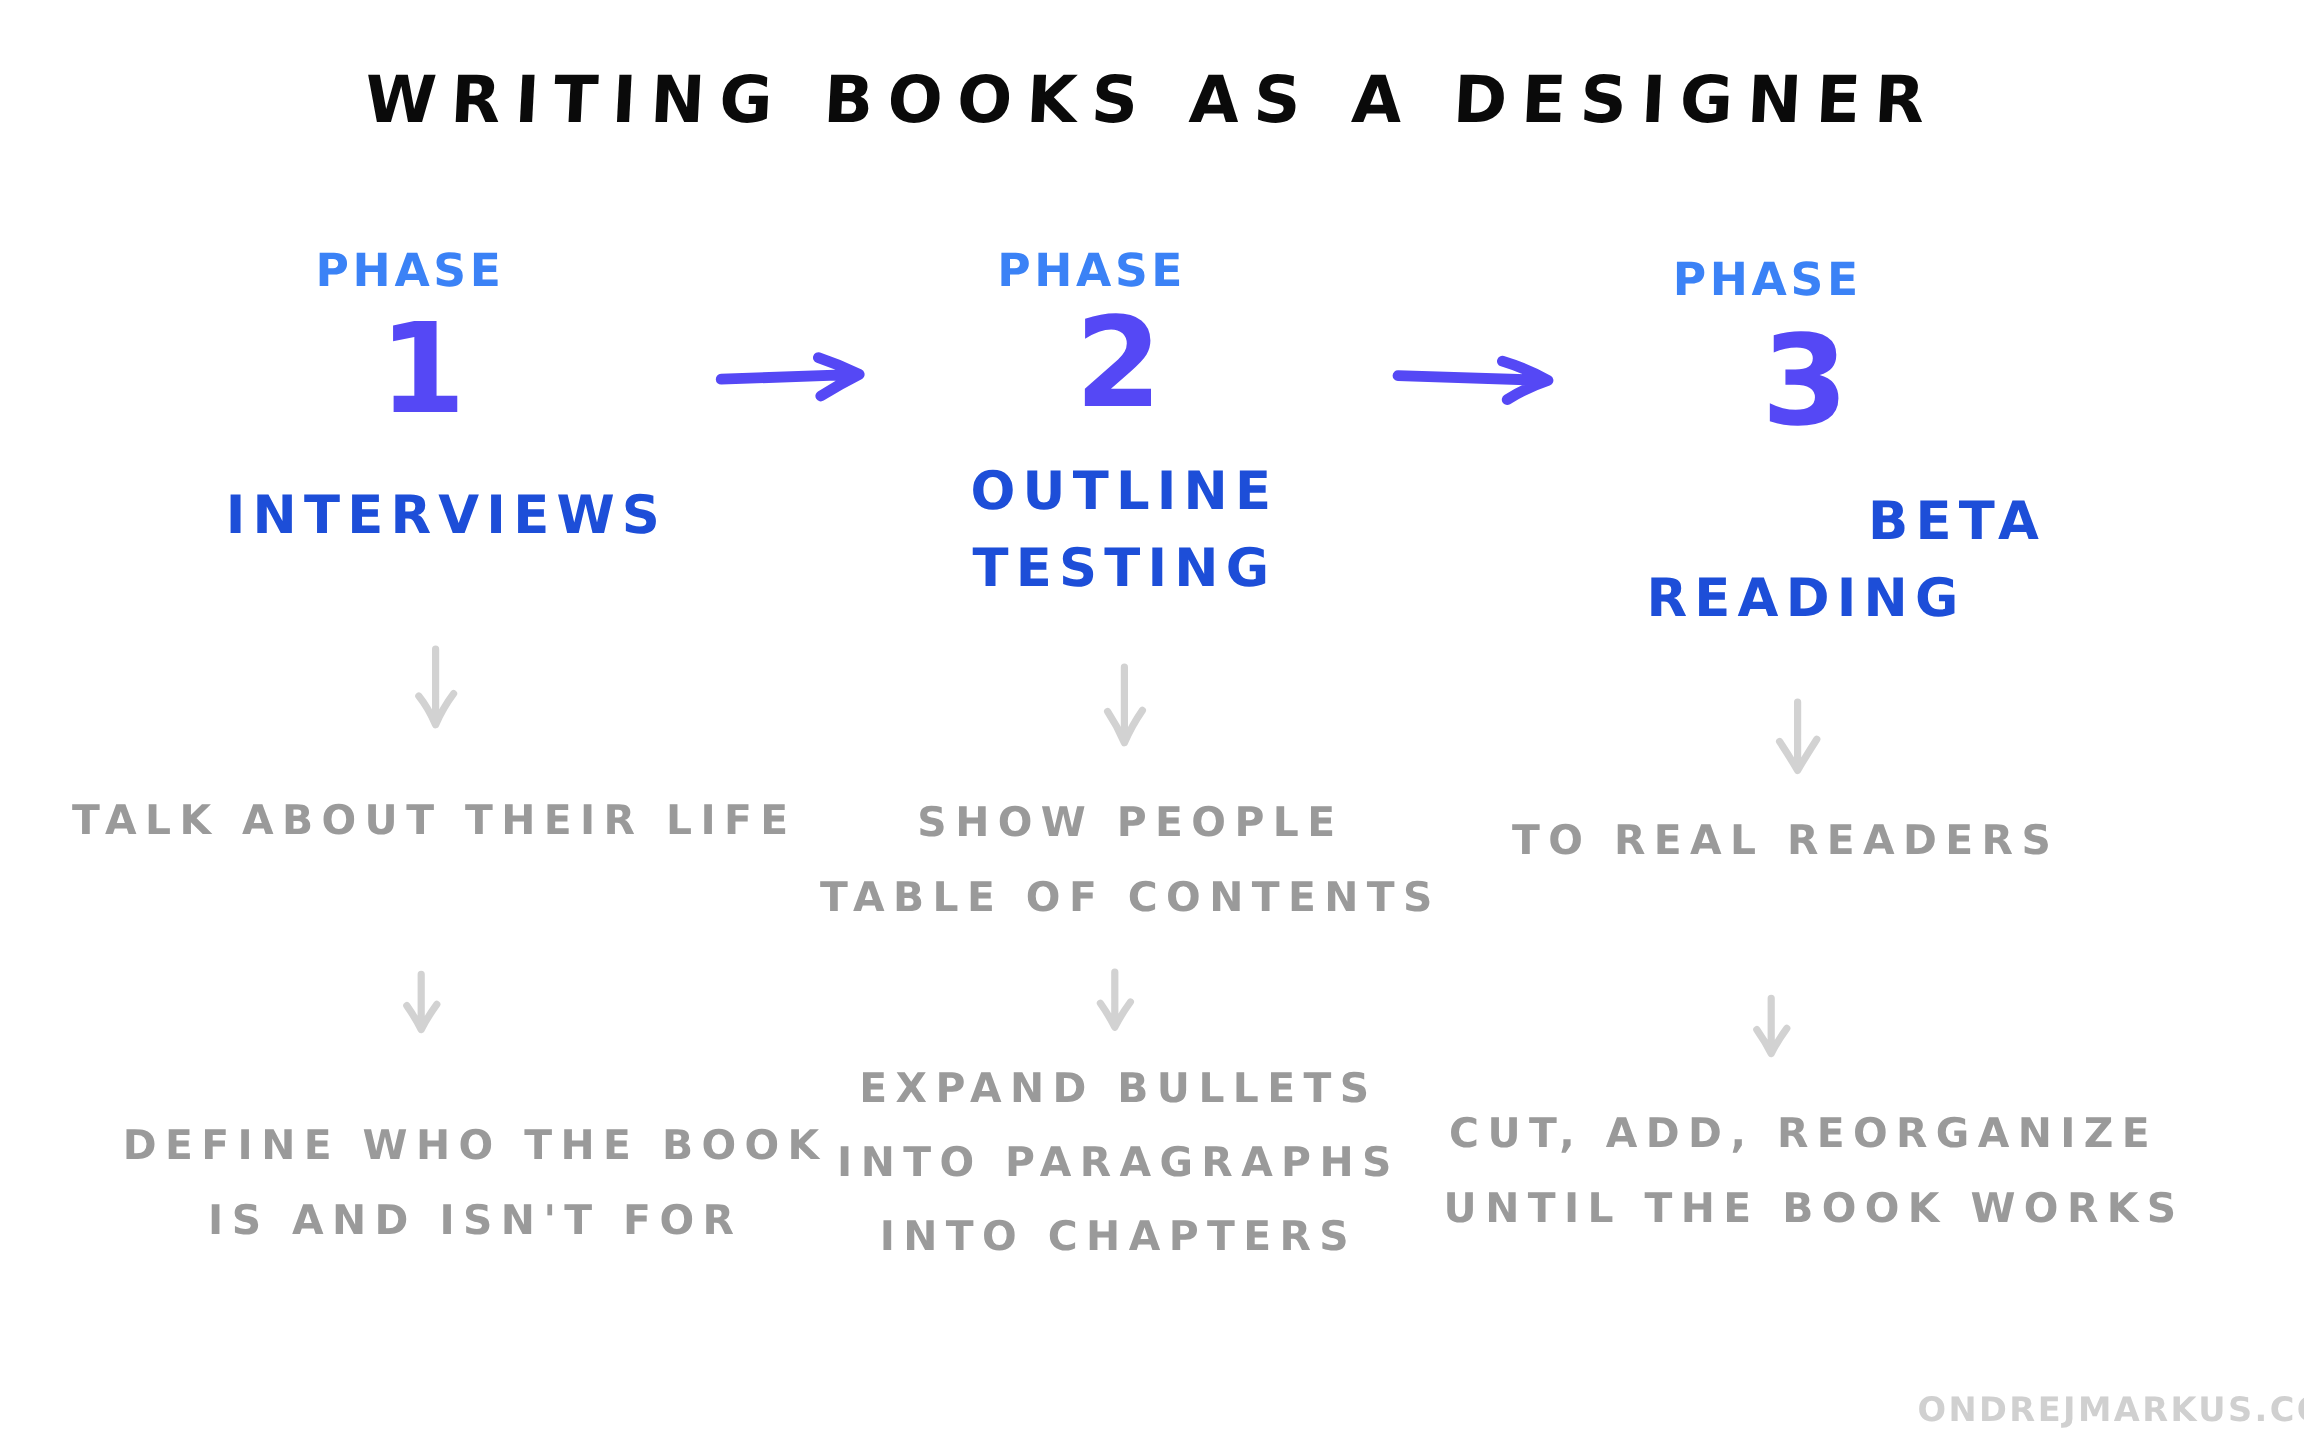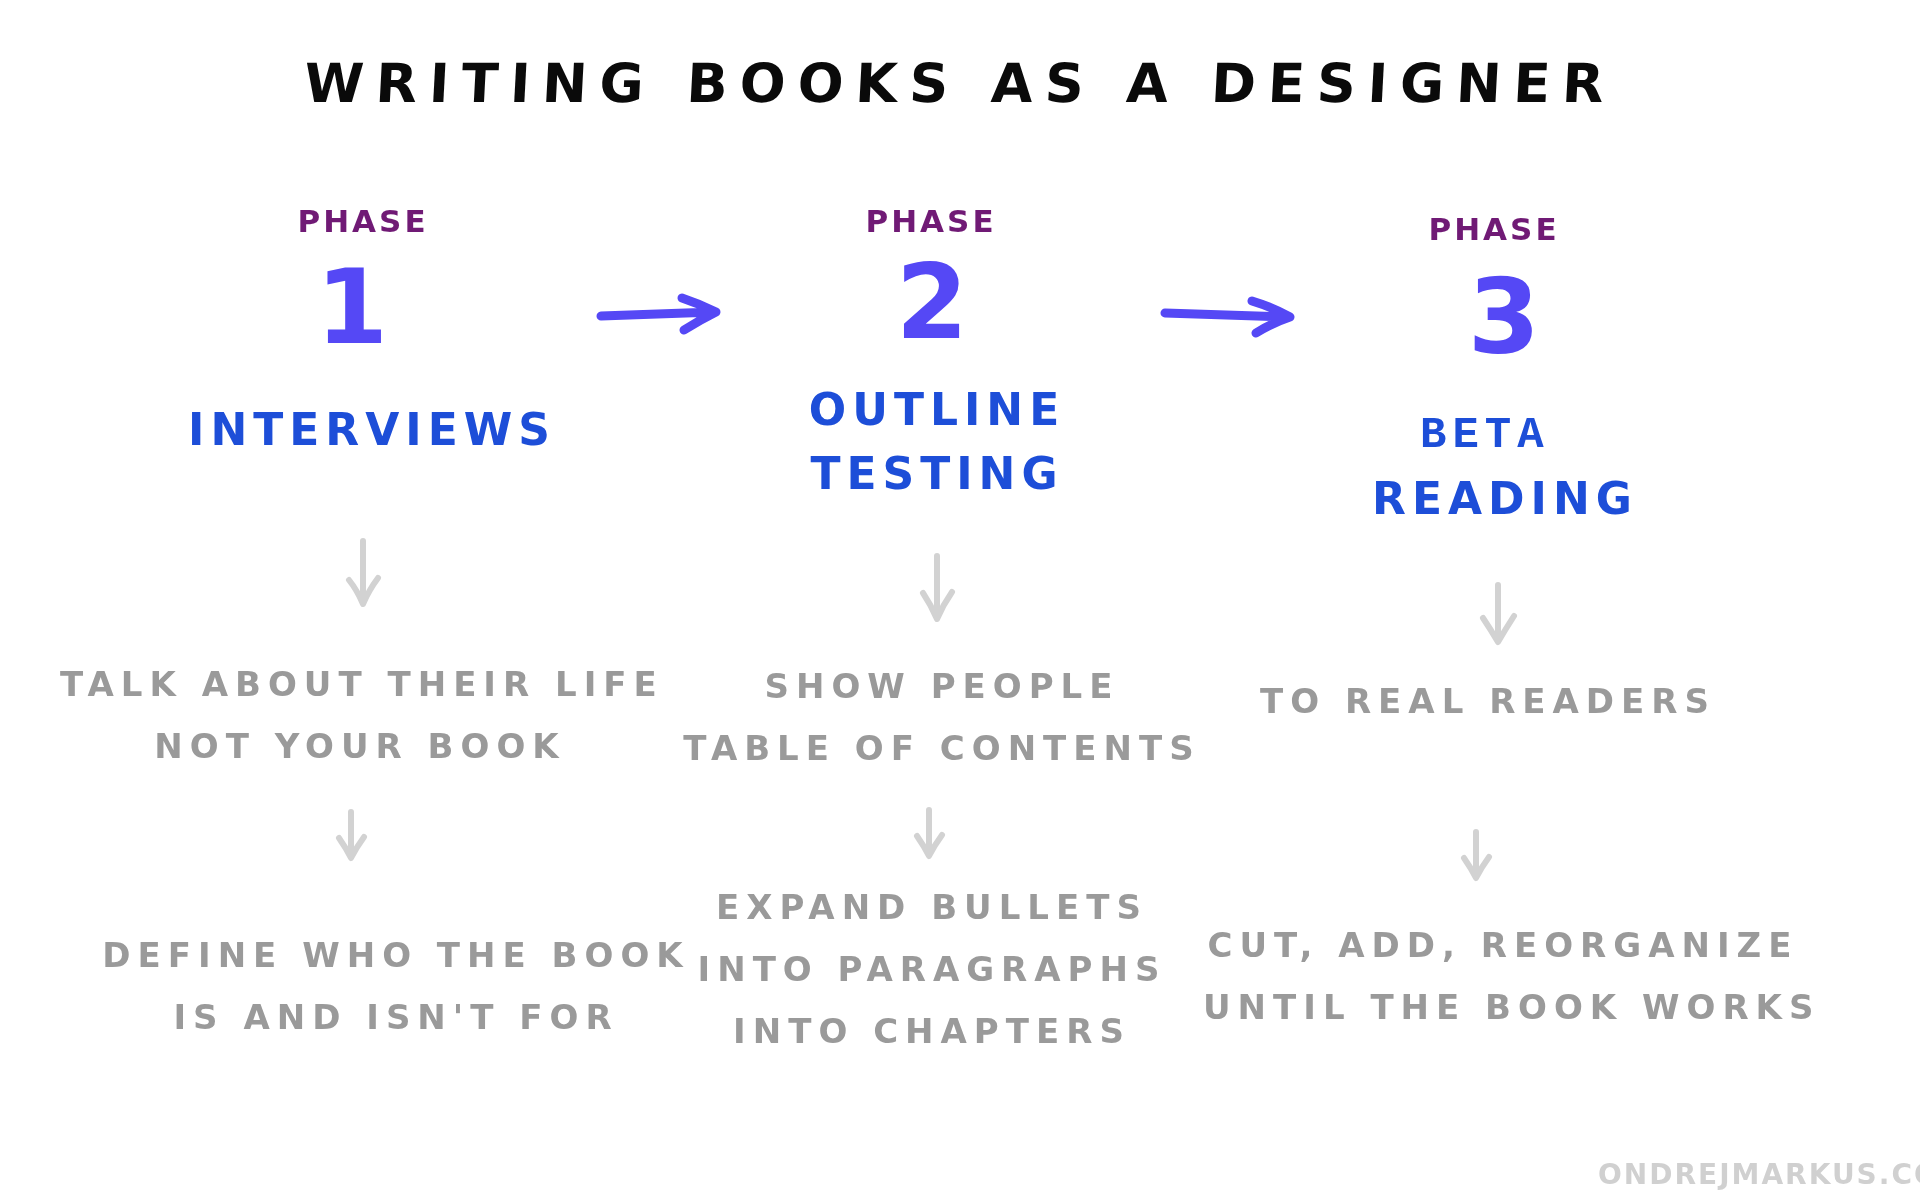--- a/index.html
+++ b/index.html
@@ -1,21 +1,21 @@
 <!DOCTYPE html>
 <html><head>
 <meta charset="utf-8">
 <style>
   html, body { margin:0; padding:0; }
   body { width:1920px; height:1200px; background:#ffffff; position:relative; overflow:hidden;
          font-family:"DejaVu Sans", sans-serif; }
   .abs { position:absolute; white-space:nowrap; text-transform:uppercase; }
   .title { left:0; width:1920px; top:52px; text-align:center; font-size:54px; font-weight:bold;
            letter-spacing:12px; color:#0a0a0a; transform:skewX(-3deg); }
-  .phase-label { font-size:31px; font-weight:bold; letter-spacing:3px; color:#701a75; text-align:center; width:200px; }
+  .phase-label { font-size:38px; font-weight:bold; letter-spacing:3px; color:#3b82f6; text-align:left; width:200px; }
   .phase-num { font-size:104px; font-weight:bold; color:#5548f5; text-align:center; width:200px; line-height:1; }
   .phase-name { font-size:44px; font-weight:bold; letter-spacing:6px; color:#1d4ed8; text-align:center; line-height:64px; }
   .desc { font-size:34px; font-weight:bold; letter-spacing:7px; color:#9a9a9a; text-align:center; line-height:62px; }
   .watermark { font-size:28px; font-weight:bold; letter-spacing:2px; color:#d0d0d0; }
   svg.arrow { position:absolute; overflow:visible; }
 </style>
 </head>
 <body>
 
 <div class="abs title">Writing Books as a Designer</div>
@@ -24,21 +24,20 @@
   <div class="abs phase-label" style="left:263px; top:203px;">Phase</div>
   <div class="abs phase-num" style="left:252px; top:255px;">1</div>
   <div class="abs phase-name" style="left:172px; width:400px; top:398px;">
     <div>Interviews</div>
   </div>
   <svg class="arrow" style="left:345px; top:538px;" width="36" height="70" viewBox="0 0 36 70">
     <path d="M18 3 L18 64 M4 42 Q12 52 18 66 Q24 52 33 40" fill="none" stroke="#d2d2d2" stroke-width="6" stroke-linecap="round" stroke-linejoin="round"></path>
   </svg>
   <div class="abs desc" style="left:60px; width:600px; top:653px;">
     <div>Talk about their life</div>
-    <div>not your book</div>
   </div>
   <svg class="arrow" style="left:335px; top:810px;" width="32" height="50" viewBox="0 0 32 50">
     <path d="M16 2 L16 46 M4 28 Q11 38 16 48 Q21 38 29 27" fill="none" stroke="#d2d2d2" stroke-width="6" stroke-linecap="round" stroke-linejoin="round"></path>
   </svg>
   <div class="abs desc" style="left:60px; width:600px; top:924px;margin-left:36px;">
     <div>Define who the book</div>
     <div>is and isn't for</div>
   </div>
 </div>
 
@@ -71,21 +70,21 @@
 </div>
 
 <svg class="arrow" style="left:1160px; top:293px;" width="136" height="46" viewBox="0 0 136 46">
   <path d="M5 20 Q65 22 128 24 M92 8 Q112 14 130 24 Q112 30 96 40" fill="none" stroke="#5548f5" stroke-width="9" stroke-linecap="round" stroke-linejoin="round"></path>
 </svg>
 
 <div>
   <div class="abs phase-label" style="left:1394px; top:211px;">Phase</div>
   <div class="abs phase-num" style="left:1404px; top:265px;">3</div>
   <div class="abs phase-name" style="left:1305px; width:400px; top:403px;">
-    <div style="text-align:left; padding-left:115px;font-family:Liberation Mono, monospace;">Beta</div>
+    <div style="text-align:right; padding-left:115px;">Beta</div>
     <div>Reading</div>
   </div>
   <svg class="arrow" style="left:1478px; top:582px;" width="40" height="64" viewBox="0 0 40 64">
     <path d="M20 3 L20 58 M5 36 Q13 48 20 60 Q27 48 36 34" fill="none" stroke="#d2d2d2" stroke-width="6" stroke-linecap="round" stroke-linejoin="round"></path>
   </svg>
   <div class="abs desc" style="left:1188px; width:600px; top:670px;">
     <div>to real readers</div>
   </div>
   <svg class="arrow" style="left:1460px; top:830px;" width="32" height="50" viewBox="0 0 32 50">
     <path d="M16 2 L16 46 M4 28 Q11 38 16 48 Q21 38 29 27" fill="none" stroke="#d2d2d2" stroke-width="6" stroke-linecap="round" stroke-linejoin="round"></path>

